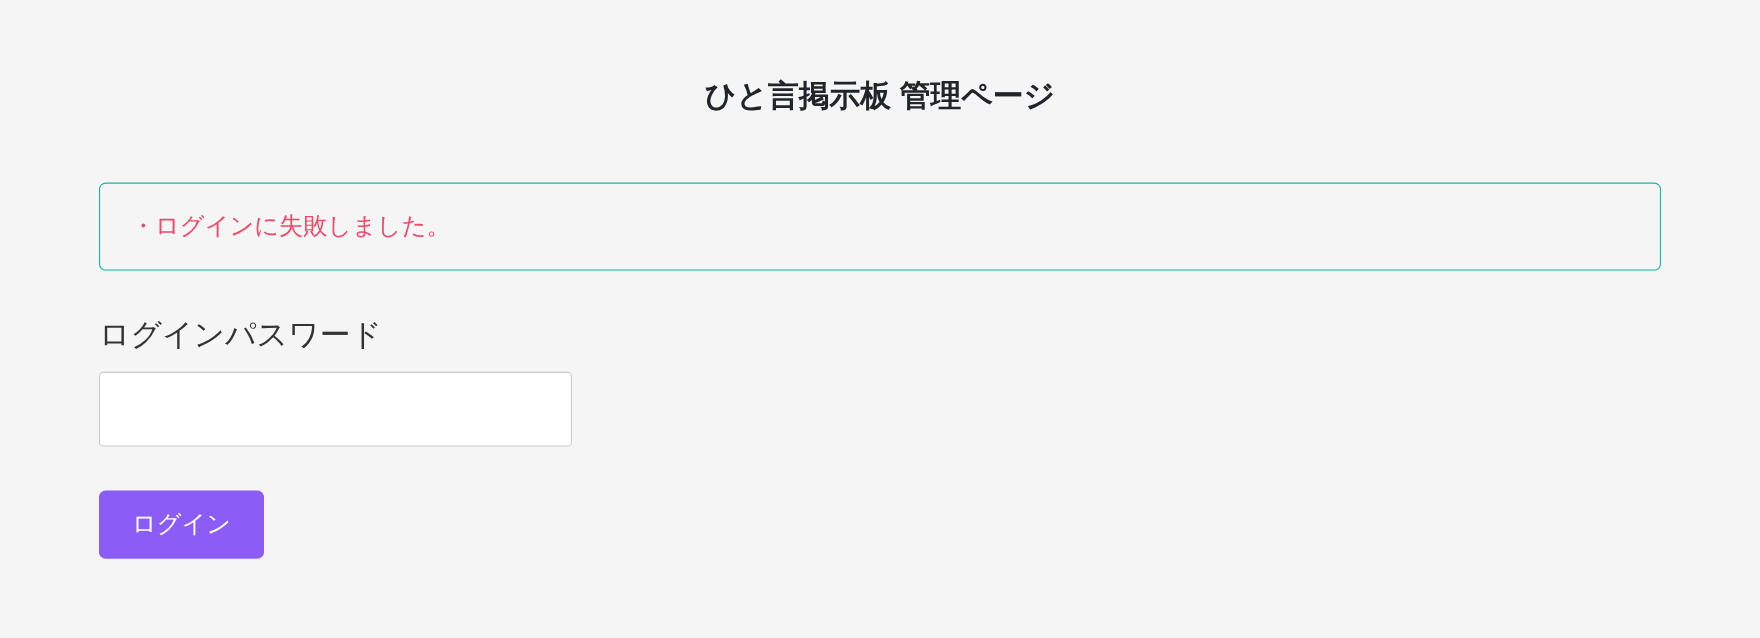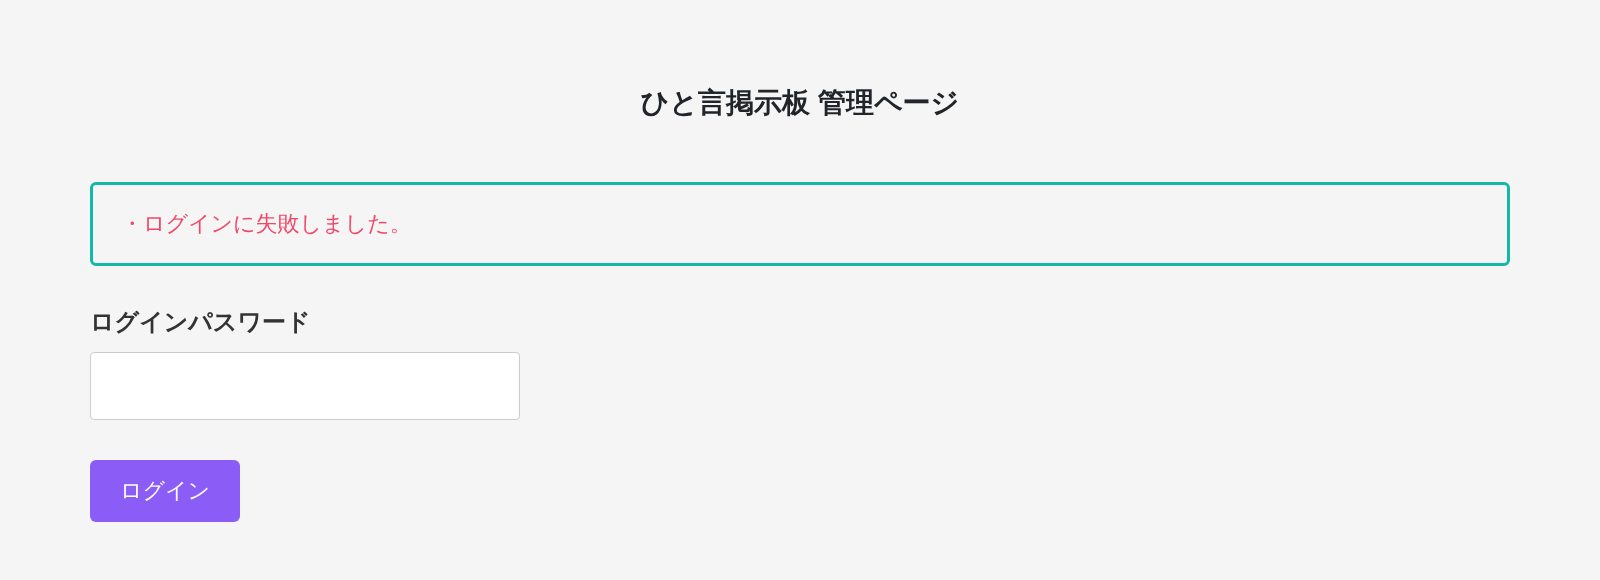--- a/index.html
+++ b/index.html
@@ -9,52 +9,51 @@
     }
     body {
       background-color: #f5f5f5;
       font-family: -apple-system, BlinkMacSystemFont, "Hiragino Sans", "Hiragino Kaku Gothic ProN", "Yu Gothic", Meiryo, sans-serif;
       width: 1600px;
       height: 580px;
       padding: 0;
     }
     .container {
       max-width: 1420px;
-      margin: 16px auto;
+      margin: 0 auto;
       padding: 68px 0 0 0;
     }
     h1 {
       text-align: center;
       font-size: 28px;
       font-weight: bold;
       color: #212529;
       margin-bottom: 60px;
     }
     .error-box {
-      border: 3px solid #14b8a6;
+      border: 1px solid #14b8a6;
       border-radius: 6px;
       padding: 24px 28px;
       margin-bottom: 40px;
     }
     .error-box ul {
       list-style: none;
     }
     .error-box li {
       color: #f1486a;
       font-size: 22px;
     }
     .form-group {
       margin-bottom: 40px;
     }
     .form-label {
       display: block;
-      font-size: 24px;
+      font-size: 28px;
       color: #333;
       margin-bottom: 14px;
-      font-weight: bold;
     }
     .form-input {
       width: 430px;
       height: 68px;
       border: 1px solid #ccc;
       border-radius: 4px;
       padding: 10px 14px;
       font-size: 18px;
       background: #ffffff;
     }

